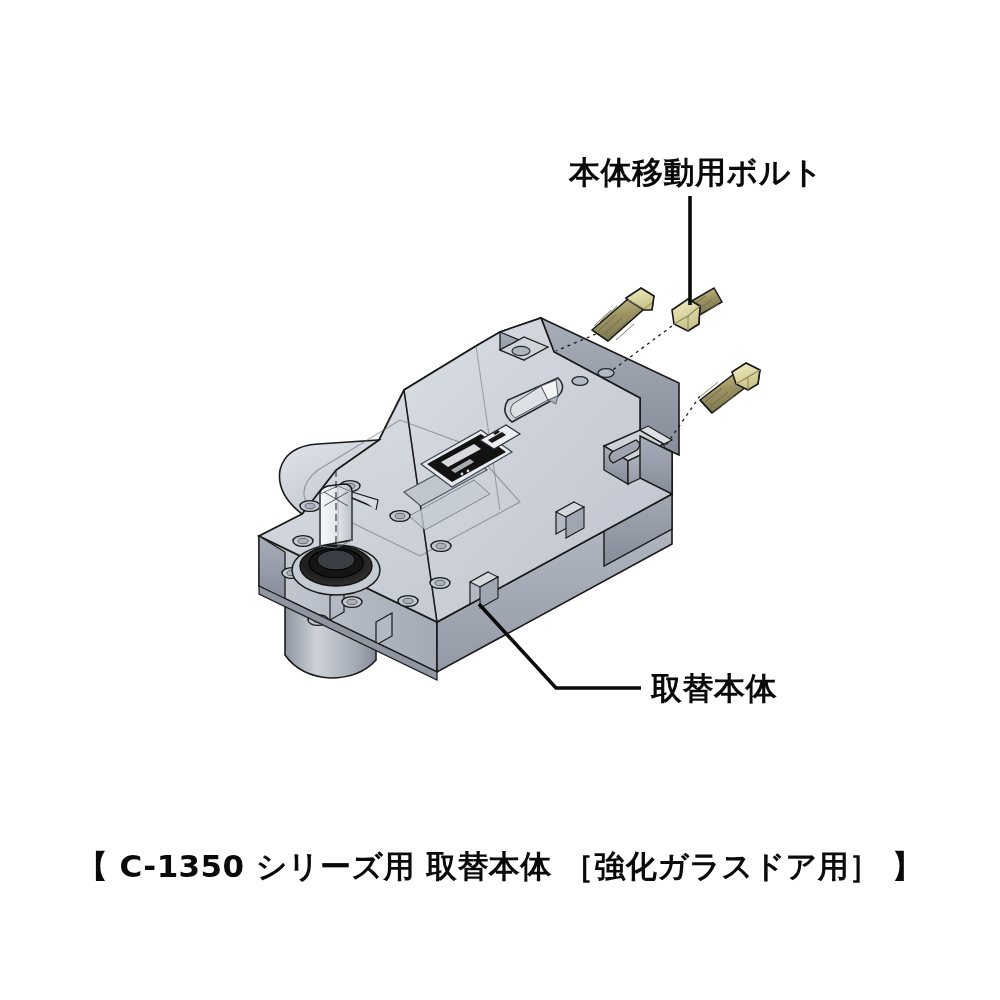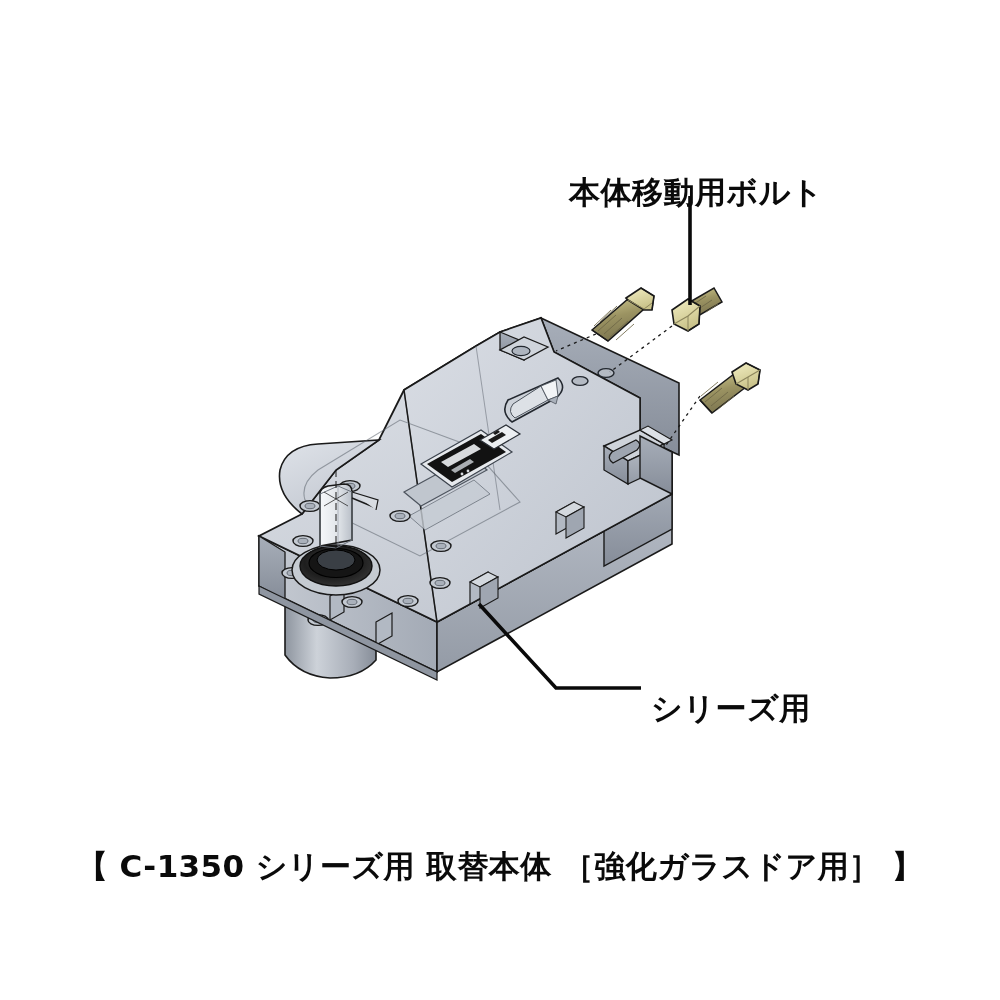--- a/index.html
+++ b/index.html
@@ -14,21 +14,20 @@
   #stage{position:absolute;left:0;top:0;width:1000px;height:1000px;}
   #art{position:absolute;left:0;top:0;width:1000px;height:1000px;}
 
   .label{
     position:absolute;
     font-weight:700;
     color:#0a0a0a;
     white-space:nowrap;
     letter-spacing:0.5px;
     font-family:Liberation Serif, serif;
-    margin-top:20px;
   }
   #lbl-bolt{ left:569px; top:152px; font-size:31px; }
   #lbl-body{ left:651px; top:668px; font-size:31px; }
 
   #caption{
     position:absolute;
     left:0; top:846px; width:1000px;
     text-align:center;
     font-size:31px;
     font-weight:700;
@@ -304,17 +303,17 @@
       <path d="M700,400 L712,413" fill="none" stroke="#1a1a1a" stroke-width="1.4"></path>
     </g>
 
     <path d="M690,196 L690,305" fill="none" stroke="#0a0a0a" stroke-width="3.6"></path>
 
     <path d="M479,604 L556,688 L641,688" fill="none" stroke="#0a0a0a" stroke-width="3.6" stroke-linejoin="miter" stroke-linecap="butt"></path>
   </svg>
 
   <div class="label" id="lbl-bolt">本体移動用ボルト</div>
 
-  <div class="label" id="lbl-body">シリーズ用</div>
+  <div class="label" id="lbl-body">取替本体</div>
 
   <div id="caption">【 C-1350 シリーズ用 取替本体 ［強化ガラスドア用］ 】</div>
 
 </div>
 
 </body></html>

